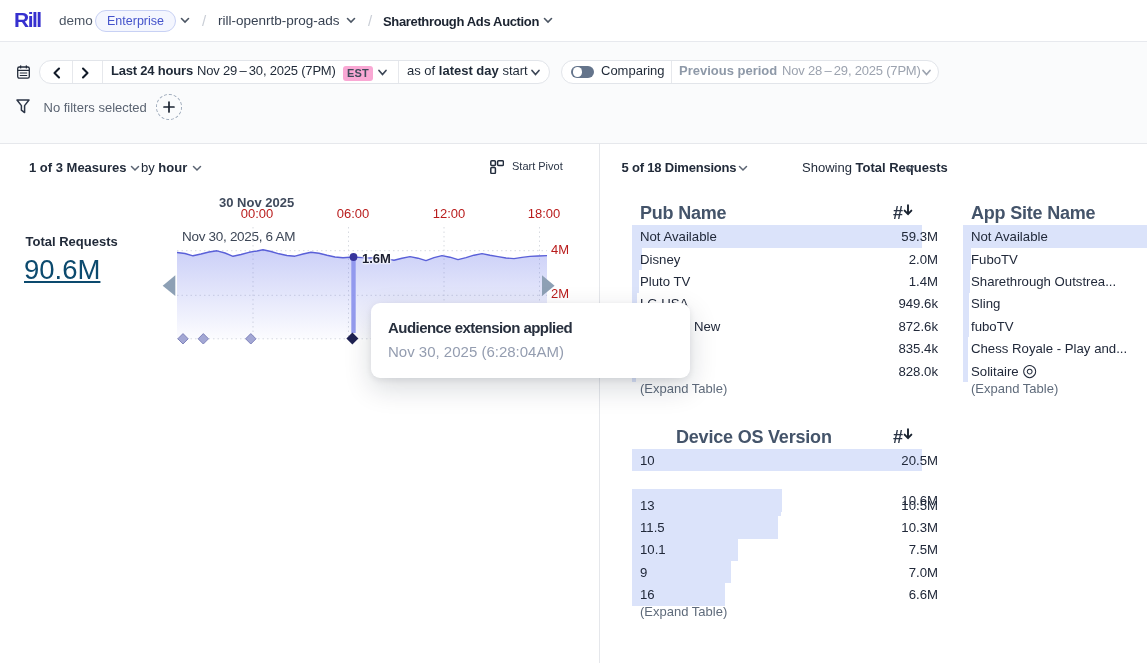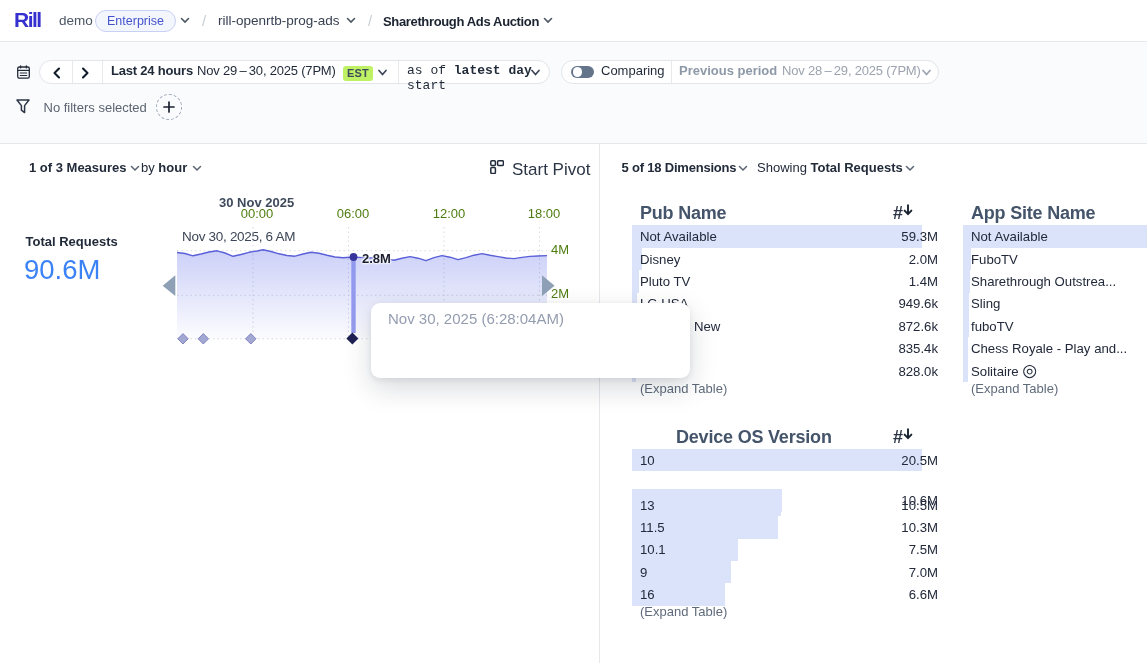--- a/index.html
+++ b/index.html
@@ -5,28 +5,28 @@
   html,body{margin:0;padding:0;}
   body{width:1147px;height:663px;position:relative;overflow:hidden;background:#fff;
        font-family:"Liberation Sans",sans-serif;-webkit-font-smoothing:antialiased;}
   .abs{position:absolute;}
   .nav{left:0;top:0;width:1147px;height:41px;background:#fff;border-bottom:1px solid #e7e9ee;}
   .toolbar{left:0;top:42px;width:1147px;height:101px;background:#fafbfc;border-bottom:1px solid #e6e8ec;}
   .pill{position:absolute;background:#fff;border:1px solid #e2e5ea;border-radius:12px;height:24px;box-sizing:border-box;}
   .vdiv{position:absolute;top:0;bottom:0;width:1px;background:#e6e8ec;}
   .t13{font-size:13px;color:#1f2937;}
   .chev{position:absolute;}
-  .badge-est{position:absolute;background:#bef264;border-radius:3px;font-size:11px;font-weight:bold;color:#3f4a5a;padding:1.5px 4px;letter-spacing:.2px;}
+  .badge-est{position:absolute;background:#f9a8d4;border-radius:3px;font-size:11px;font-weight:bold;color:#3f4a5a;padding:1.5px 4px;letter-spacing:.2px;}
   .lb-row{position:absolute;width:314px;height:22.4px;font-size:13.2px;color:#21293a;}
   .lb-bar{position:absolute;left:0;top:-0.2px;height:22.8px;background:#dbe3fa;}
   .lb-lab{position:absolute;left:8px;top:4px;white-space:nowrap;}
   .lb-val{position:absolute;right:8px;top:4px;}
   .lb-hdr{position:absolute;font-size:18px;font-weight:bold;color:#44546a;letter-spacing:-0.2px;white-space:nowrap;}
   .expand{position:absolute;font-size:13px;color:#5f6b7b;}
-  .axis{position:absolute;font-size:13px;color:#4d7c0f;}
+  .axis{position:absolute;font-size:13px;color:#b91c1c;}
 </style>
 </head>
 <body>
 
 <div class="abs nav"></div>
 <svg class="abs" style="left:15px;top:11px;" width="28" height="18" viewBox="0 0 28 18">
   <text x="-1" y="16" font-family="Liberation Sans" font-weight="bold" font-size="21" letter-spacing="-1.5" fill="#3630cf">Rill</text>
 </svg>
 <div class="abs" style="left:59px;top:13px;font-size:13.5px;color:#4b5563;">demo</div>
 <div class="abs" style="left:95px;top:10px;height:20px;line-height:20px;padding:0 11px;border:1px solid #c8d1f4;border-radius:11px;background:#f4f6fe;font-size:12.5px;color:#4453cb;">Enterprise</div>
@@ -64,21 +64,21 @@
     </svg>
   <svg class="chev" style="left:41px;top:6px" width="9" height="12" viewBox="0 0 9 12">
       <path d="M2 1.5 L6.5 6 L2 10.5" fill="none" stroke="#111a28" stroke-width="2.1" stroke-linecap="round" stroke-linejoin="round"></path>
     </svg>
   <div class="abs t13" style="left:71px;top:2px;font-weight:bold;letter-spacing:-0.2px;">Last 24 hours</div>
   <div class="abs t13" style="left:157px;top:2px;letter-spacing:-0.2px;">Nov 29 – 30, 2025 (7PM)</div>
   <div class="badge-est" style="left:303px;top:5px;">EST</div>
   <svg class="chev" style="left:337px;top:8px" width="11" height="8" viewBox="0 0 11 8">
       <path d="M2 1.5 L5.5 5.5 L9 1.5" fill="none" stroke="#3c4656" stroke-width="1.7" stroke-linecap="round"></path>
     </svg>
-  <div class="abs t13" style="left:367px;top:2px;font-family:Liberation Mono, monospace;">as of <b>latest day</b> start</div>
+  <div class="abs t13" style="left:367px;top:2px;">as of <b>latest day</b> start</div>
   <svg class="chev" style="left:490px;top:8px" width="11" height="8" viewBox="0 0 11 8">
       <path d="M2 1.5 L5.5 5.5 L9 1.5" fill="none" stroke="#3c4656" stroke-width="1.7" stroke-linecap="round"></path>
     </svg>
 </div>
 
 <div class="pill" style="left:561px;top:59.5px;width:378px;">
   <div class="abs" style="left:9px;top:5px;width:22.5px;height:12.5px;border-radius:7px;background:#64748b;">
     <div class="abs" style="left:1.5px;top:1.5px;width:9.5px;height:9.5px;border-radius:50%;background:#fff;"></div>
   </div>
   <div class="abs t13" style="left:39px;top:2px;">Comparing</div>
@@ -107,24 +107,24 @@
 <div class="abs" style="left:141px;top:160px;font-size:13px;color:#222b3a;">by <b>hour</b></div>
 <svg class="abs" style="left:192px;top:164.5px" width="10" height="7" viewBox="0 0 10 7">
     <path d="M1.5 1.5 L5 5 L8.5 1.5" fill="none" stroke="#5b6472" stroke-width="1.5" stroke-linecap="round"></path>
   </svg>
 
 <svg class="abs" style="left:490px;top:160px;" width="14" height="14" viewBox="0 0 14 14">
   <rect x="0.8" y="0.8" width="4.6" height="4.6" rx="1" fill="none" stroke="#222c3c" stroke-width="1.5"></rect>
   <rect x="7.6" y="0.8" width="5.8" height="4.6" rx="1" fill="none" stroke="#222c3c" stroke-width="1.5"></rect>
   <rect x="0.8" y="7.6" width="4.6" height="5.8" rx="1" fill="none" stroke="#222c3c" stroke-width="1.5"></rect>
 </svg>
-<div class="abs" style="left:512px;top:160px;font-size:17px;color:#2b3546;">Start Pivot</div>
+<div class="abs" style="left:512px;top:160px;font-size:11px;color:#2b3546;">Start Pivot</div>
 
 <div class="abs" style="left:25.5px;top:233.5px;font-size:13px;font-weight:bold;color:#222b3a;">Total Requests</div>
-<div class="abs" style="left:24px;top:254px;font-size:27.5px;color:#3b82f6;">90.6M</div>
+<div class="abs" style="left:24px;top:254px;font-size:27.5px;color:#0c4a6e;text-decoration:underline;">90.6M</div>
 
 <div class="abs" style="left:219px;top:194.5px;width:120px;text-align:left;font-size:13px;font-weight:bold;color:#3f4a5c;">30 Nov 2025</div>
 <div class="axis" style="left:227px;top:206px;width:60px;text-align:center;">00:00</div>
 <div class="axis" style="left:323px;top:206px;width:60px;text-align:center;">06:00</div>
 <div class="axis" style="left:419px;top:206px;width:60px;text-align:center;">12:00</div>
 <div class="axis" style="left:514px;top:206px;width:60px;text-align:center;">18:00</div>
 <div class="abs" style="left:182px;top:229px;font-size:13.5px;letter-spacing:-0.3px;color:#3c4656;">Nov 30, 2025, 6 AM</div>
 <div class="axis" style="left:551px;top:241.5px;">4M</div>
 <div class="axis" style="left:551px;top:286px;">2M</div>
 
@@ -156,29 +156,29 @@
   <g>
     <path d="M183 333.6 L188.2 338.8 L183 344 L177.8 338.8 Z" fill="#a3a7d4" stroke="#8084bc" stroke-width="1"></path>
     <path d="M203.3 333.6 L208.5 338.8 L203.3 344 L198.1 338.8 Z" fill="#a3a7d4" stroke="#8084bc" stroke-width="1"></path>
     <path d="M250.8 333.6 L256 338.8 L250.8 344 L245.6 338.8 Z" fill="#a3a7d4" stroke="#8084bc" stroke-width="1"></path>
     <path d="M352.4 332.6 L358.4 338.6 L352.4 344.6 L346.4 338.6 Z" fill="#1e2152"></path>
   </g>
 
   <polygon points="175.3,275.3 162.7,285.7 175.3,296.1" fill="#8da0b5"></polygon>
   <polygon points="542,275.3 554.6,285.7 542,296.1" fill="#8da0b5"></polygon>
 </svg>
-<div class="abs" style="left:362px;top:250.5px;font-size:13px;font-weight:bold;color:#191d2e;text-shadow:0 0 2px #fff,0 0 2px #fff,0 0 3px #fff,0 0 3px #fff;z-index:5;">2.8M</div>
+<div class="abs" style="left:362px;top:250.5px;font-size:13px;font-weight:bold;color:#191d2e;text-shadow:0 0 2px #fff,0 0 2px #fff,0 0 3px #fff,0 0 3px #fff;z-index:5;">1.6M</div>
 
 <div class="abs" style="left:599px;top:143px;width:1px;height:520px;background:#e5e7eb;"></div>
 
 <div class="abs" style="left:621.5px;top:160px;font-size:13px;font-weight:bold;letter-spacing:-0.2px;color:#222b3a;">5 of 18 Dimensions</div>
 <svg class="abs" style="left:738px;top:164.5px" width="10" height="7" viewBox="0 0 10 7">
     <path d="M1.5 1.5 L5 5 L8.5 1.5" fill="none" stroke="#5b6472" stroke-width="1.5" stroke-linecap="round"></path>
   </svg>
-<div class="abs" style="left:757px;top:160px;font-size:13px;color:#222b3a;">Showing <b>Total Requests</b></div>
+<div class="abs" style="left:802px;top:160px;font-size:13px;color:#222b3a;">Showing <b>Total Requests</b></div>
 <svg class="abs" style="left:905px;top:164.5px" width="10" height="7" viewBox="0 0 10 7">
     <path d="M1.5 1.5 L5 5 L8.5 1.5" fill="none" stroke="#5b6472" stroke-width="1.5" stroke-linecap="round"></path>
   </svg>
 
 <div id="lbs">
     <div class="lb-hdr" style="left:640px;top:203px;">Pub Name</div>
     <div class="lb-hdr" style="left:893px;top:203px;color:#2b3546;">#</div>
     <svg style="position:absolute;left:903px;top:204px" width="10" height="12" viewBox="0 0 10 12">
       <path d="M5 1.2 V9.6 M1.6 6.6 L5 10.2 L8.4 6.6" fill="none" stroke="#1a2330" stroke-width="1.9" stroke-linecap="round" stroke-linejoin="round"></path>
     </svg>
@@ -285,14 +285,15 @@
     </div>
     <div class="lb-row" style="left:632px;top:583.0999999999999px;">
       <div class="lb-bar" style="width:93.4px;"></div>
       <div class="lb-lab">16</div>
       <div class="lb-val">6.6M</div>
     </div>
     <div class="expand" style="left:640px;top:603.9999999999999px;">(Expand Table)</div>
   </div>
 
 <div class="abs" style="left:371px;top:303px;width:318.5px;height:75px;background:#fff;border-radius:9px;box-shadow:0 2px 6px rgba(15,23,42,.08),0 10px 28px rgba(15,23,42,.16);z-index:20;">
+  <div style="margin:16px 0 0 17px;font-size:15px;letter-spacing:-0.55px;font-weight:bold;color:#28303e;">Audience extension applied</div>
   <div style="margin:7px 0 0 17px;font-size:15px;color:#949db0;">Nov 30, 2025 (6:28:04AM)</div>
 </div>
 
 </body></html>

